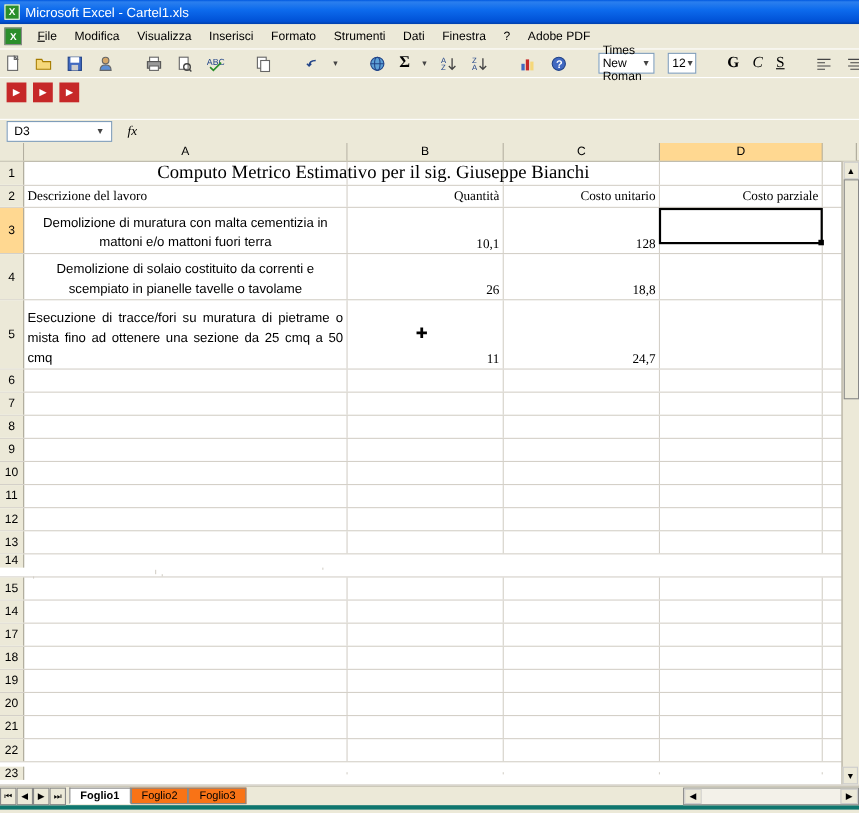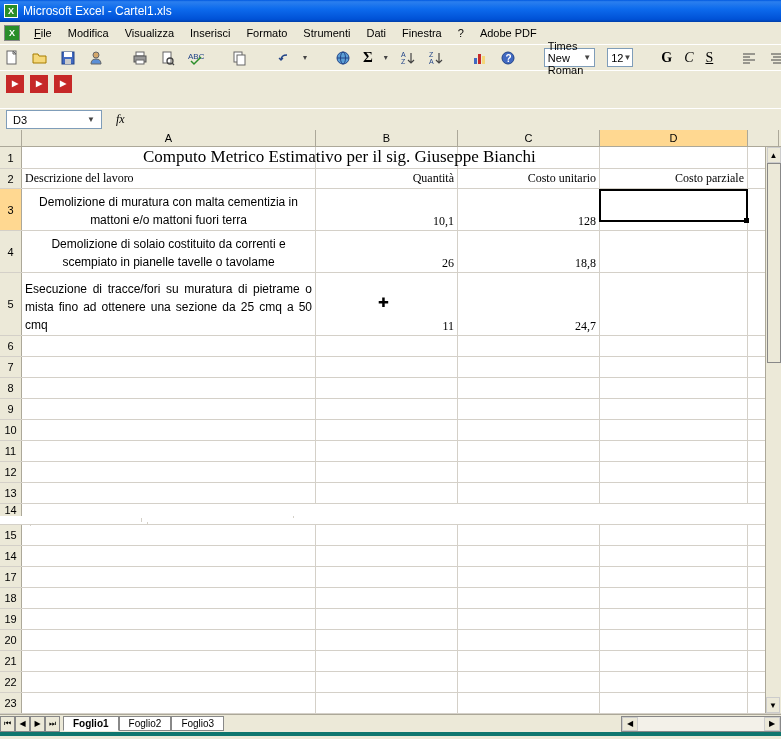--- a/index.html
+++ b/index.html
@@ -65,21 +65,21 @@
 
 .selected-cell { position: absolute; border: 2px solid black; pointer-events: none; width: 149px; height: 33px; }
 .selected-cell::after { content: ''; position: absolute; right: -3px; bottom: -3px; width: 5px; height: 5px; background: black; }
 
 .cursor-icon { position: absolute; font-size: 13px; color: black; pointer-events: none; }
 
 .sheet-tabs { height: 18px; background: #ece9d8; display: flex; align-items: center; border-top: 1px solid #aca899; }
 .tab-nav { display: flex; gap: 0; }
 .tab-nav .nbtn { width: 15px; height: 16px; border: 1px solid #888; background: #ece9d8; display: flex; align-items: center; justify-content: center; font-size: 8px; cursor: pointer; }
 .tabs { display: flex; margin-left: 3px; }
-.tab { padding: 1px 9px; font-size: 10px; border: 1px solid #888; background: #ffffff; cursor: pointer; position: relative; }
+.tab { padding: 1px 9px; font-size: 10px; border: 1px solid #888; background: #f97316; cursor: pointer; position: relative; }
 .tab.active { background: white; font-weight: bold; border-bottom: 1px solid white; }
 .hscroll-right { margin-left: auto; width: 160px; height: 16px; background: #ece9d8; border: 1px solid #888; display: flex; }
 .hscroll-right .sbtn { width: 16px; height: 14px; background: #ece9d8; border: 1px solid #ccc; font-size: 8px; display: flex; align-items: center; justify-content: center; }
 .hscroll-right .track { flex: 1; background: #f3f1e9; }
 
 .statusbar { height: 19px; background: #ece9d8; border-top: 4px solid #0f766e; display: flex; align-items: center; padding: 0 6px; font-size: 11px; }
 
 .vscroll { position: absolute; right: 0; top: 0; width: 16px; height: 100%; background: #ece9d8; border-left: 1px solid #aca899; }
 .vscroll .sbtn { width: 14px; height: 16px; background: #ece9d8; border: 1px solid #ccc; font-size: 8px; display: flex; align-items: center; justify-content: center; margin: 0 auto; }
 .vscroll .thumb { width: 14px; height: 200px; background: #ece9d8; border: 1px solid #888; margin: 0 auto; }
@@ -459,21 +459,21 @@
     <div class="cell E"></div>
       </div>
       <div class="row" style="height: 21px;">
         <div class="rh">22</div>
     <div class="cell A"></div>
     <div class="cell B"></div>
     <div class="cell C"></div>
     <div class="cell D"></div>
     <div class="cell E"></div>
       </div>
-      <div class="row" style="height: 21px;">
+      <div class="row" style="height: 21px; align-items: center;">
         <div class="rh">23</div>
     <div class="cell A"></div>
     <div class="cell B"></div>
     <div class="cell C"></div>
     <div class="cell D"></div>
     <div class="cell E"></div>
       </div>
     </div>
 
   <div class="selected-cell" style="left:599px; top:59px;"></div>

